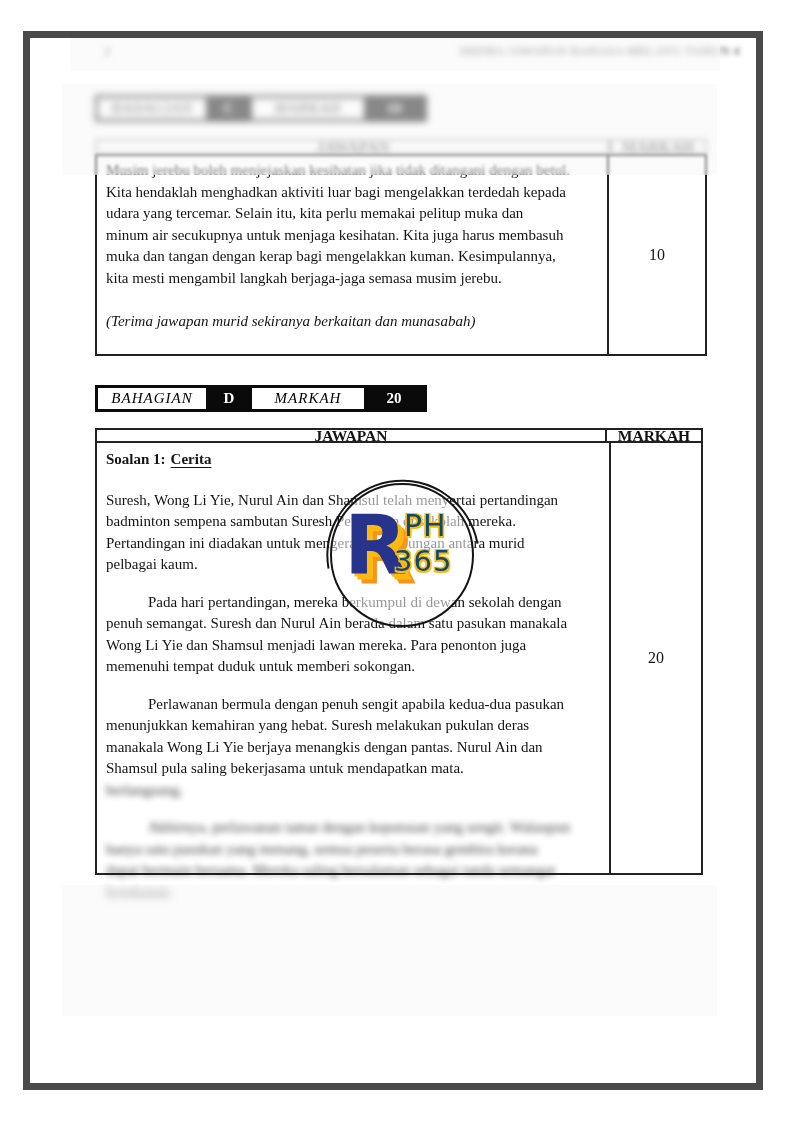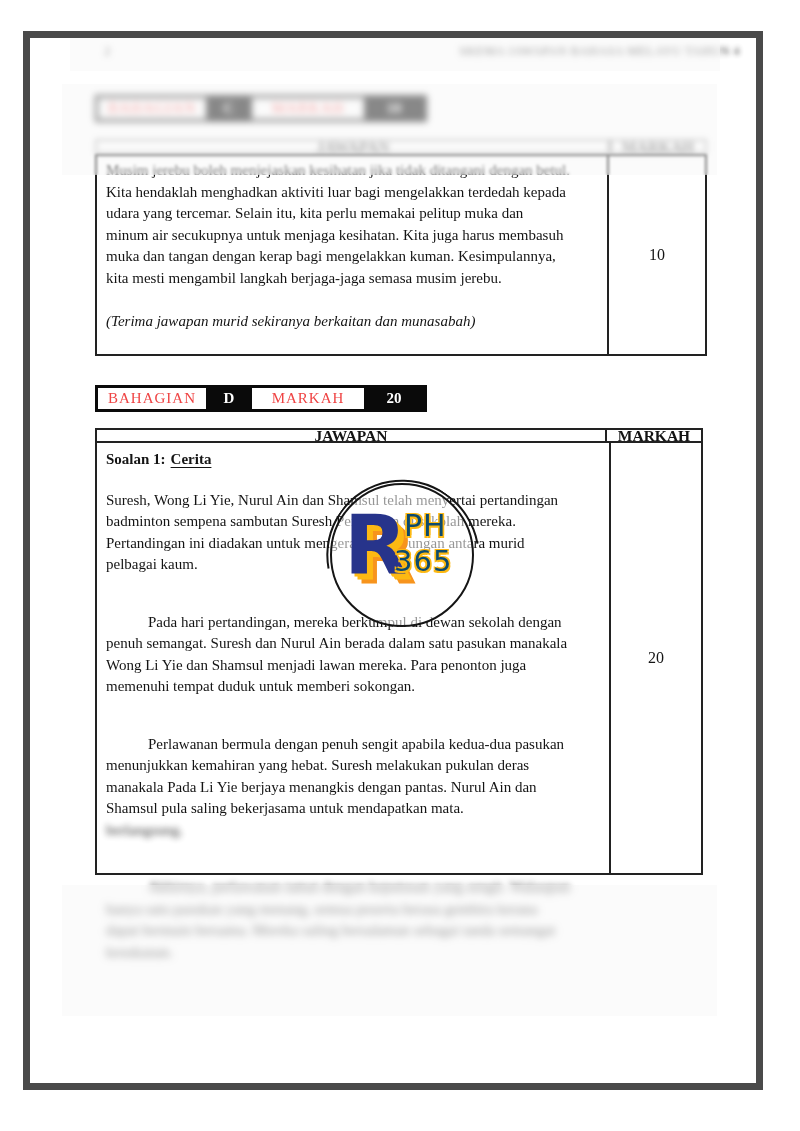--- a/index.html
+++ b/index.html
@@ -14,22 +14,22 @@
   .blur2 { filter: blur(2.6px); opacity:.8; }
   .blur3 { filter: blur(3px); opacity:.85; }
 
   .page-number { position:absolute; left:74px; top:5px; font-size:13px; color:#333; }
   .header-right { position:absolute; right:16px; top:6px; font-size:12.5px; color:#222;
                   letter-spacing:.4px; white-space:nowrap; }
 
   
   .bar { position:absolute; left:65px; display:flex; align-items:stretch;
          background:#0a0a0a; padding:3px; height:27px; }
-  .bar .w { background:#fff; color:#ef4444; width:108px; display:flex; align-items:center;
-            justify-content:center; font-size:15px; letter-spacing:1px; }
+  .bar .w { background:#fff; color:#000000; width:108px; display:flex; align-items:center;
+            justify-content:center; font-size:15px; letter-spacing:1px;font-style:italic; }
   .bar .w2 { width:112px; }
   .bar .b { background:#0a0a0a; color:#fff; font-weight:bold; display:flex;
             align-items:center; justify-content:center; font-size:15px; }
   .bar .b1 { width:46px; } .bar .b2 { width:60px; }
   .bar-c { top:57px; }
   .bar-d { top:347px; }
 
   
   .tbl { position:absolute; left:65px; }
   .tbl-head { display:flex; height:15px; border:2px solid #222; font-weight:bold;
@@ -46,21 +46,21 @@
   .t1 .tbl-head { border-color:#9a9a9a; color:#555; font-weight:bold; }
   .t1 .cl { width:512px; }
   .t1 .tbl-body { height:202px; border-top:2px solid #222; }
 
   .t2 { top:390px; width:608px; }
   .t2 .cl { width:514px; }
   .t2 .tbl-body { height:432px; }
 
   .para { font-size:15px; line-height:21.5px; white-space:pre; }
   .indent { text-indent:42px; }
-  .mt { margin-top:36px; }
+  .mt { margin-top:16px; }
   .note { font-size:15px; line-height:21px; font-style:italic; margin-top:22px; }
   .q-title { font-size:15px; line-height:21.5px; font-weight:bold; margin-top:2px; }
   .q-topic { text-decoration:underline; text-underline-offset:3px; margin-left:5px; }
 
   
   .watermark { position:absolute; left:300px; top:445px; width:144px; height:144px;
                z-index:5; pointer-events:none; }
   .wm-circle { position:absolute; inset:0; border-radius:50%;
                border:2.5px solid #151515; background:rgba(255,255,255,.55); }
   .wm-circle::before { content:""; position:absolute; left:-5px; top:-6px; width:148px;
@@ -140,21 +140,21 @@
           <div class="para" style="margin-top:19px">Suresh, Wong Li Yie, Nurul Ain dan Shamsul telah menyertai pertandingan
 badminton sempena sambutan Suresh Perpaduan di sekolah mereka.
 Pertandingan ini diadakan untuk mengeratkan hubungan antara murid
 pelbagai kaum.</div>
           <div class="para indent mt">Pada hari pertandingan, mereka berkumpul di dewan sekolah dengan
 penuh semangat. Suresh dan Nurul Ain berada dalam satu pasukan manakala
 Wong Li Yie dan Shamsul menjadi lawan mereka. Para penonton juga
 memenuhi tempat duduk untuk memberi sokongan.</div>
           <div class="para indent mt">Perlawanan bermula dengan penuh sengit apabila kedua-dua pasukan
 menunjukkan kemahiran yang hebat. Suresh melakukan pukulan deras
-manakala Pada Li Yie berjaya menangkis dengan pantas. Nurul Ain dan
+manakala Wong Li Yie berjaya menangkis dengan pantas. Nurul Ain dan
 Shamsul pula saling bekerjasama untuk mendapatkan mata.</div>
           <div class="para blur3">berlangsung.</div>
           <div class="para indent mt blur3">Akhirnya, perlawanan tamat dengan keputusan yang sengit. Walaupun
 hanya satu pasukan yang menang, semua peserta berasa gembira kerana
 dapat bermain bersama. Mereka saling bersalaman sebagai tanda semangat
 kesukanan.</div>
         </div>
         <div class="cr">20</div>
       </div>
     </div>

